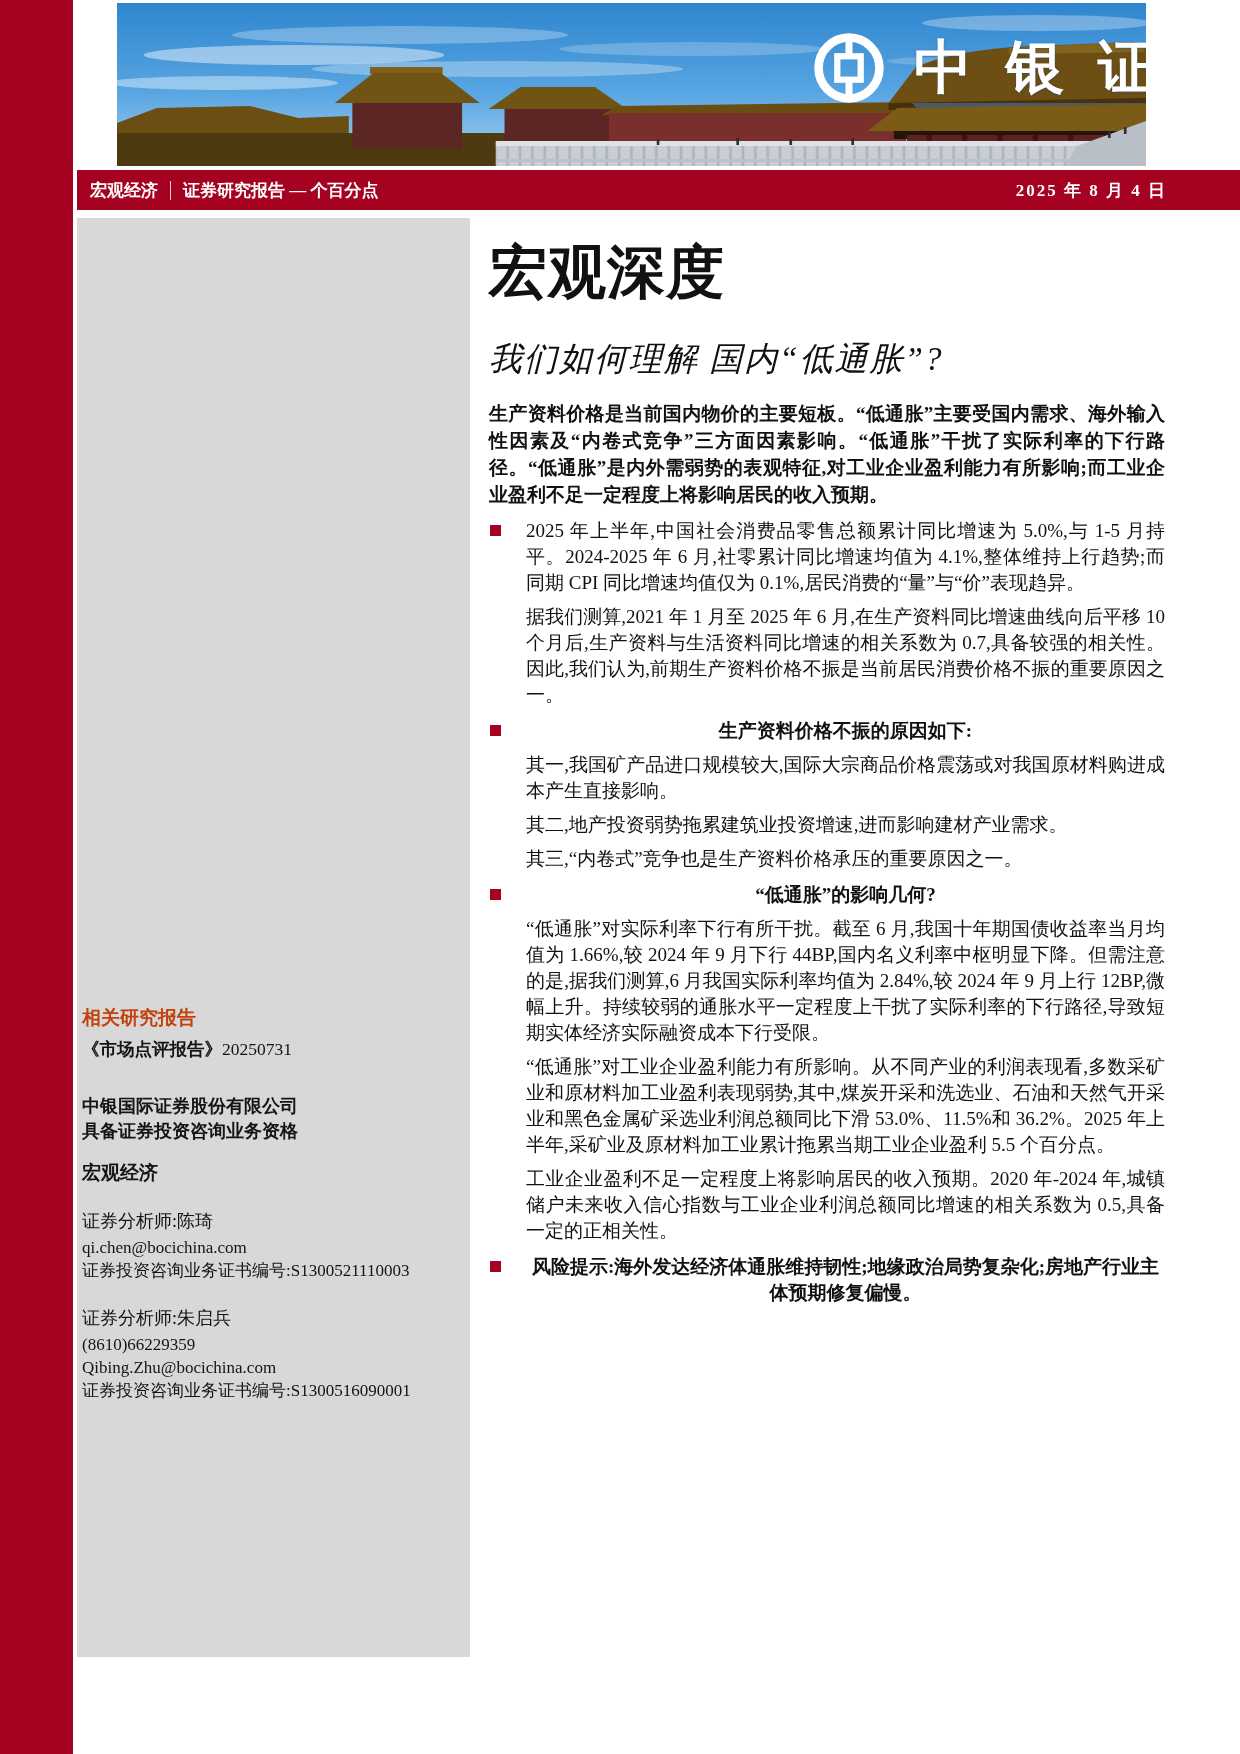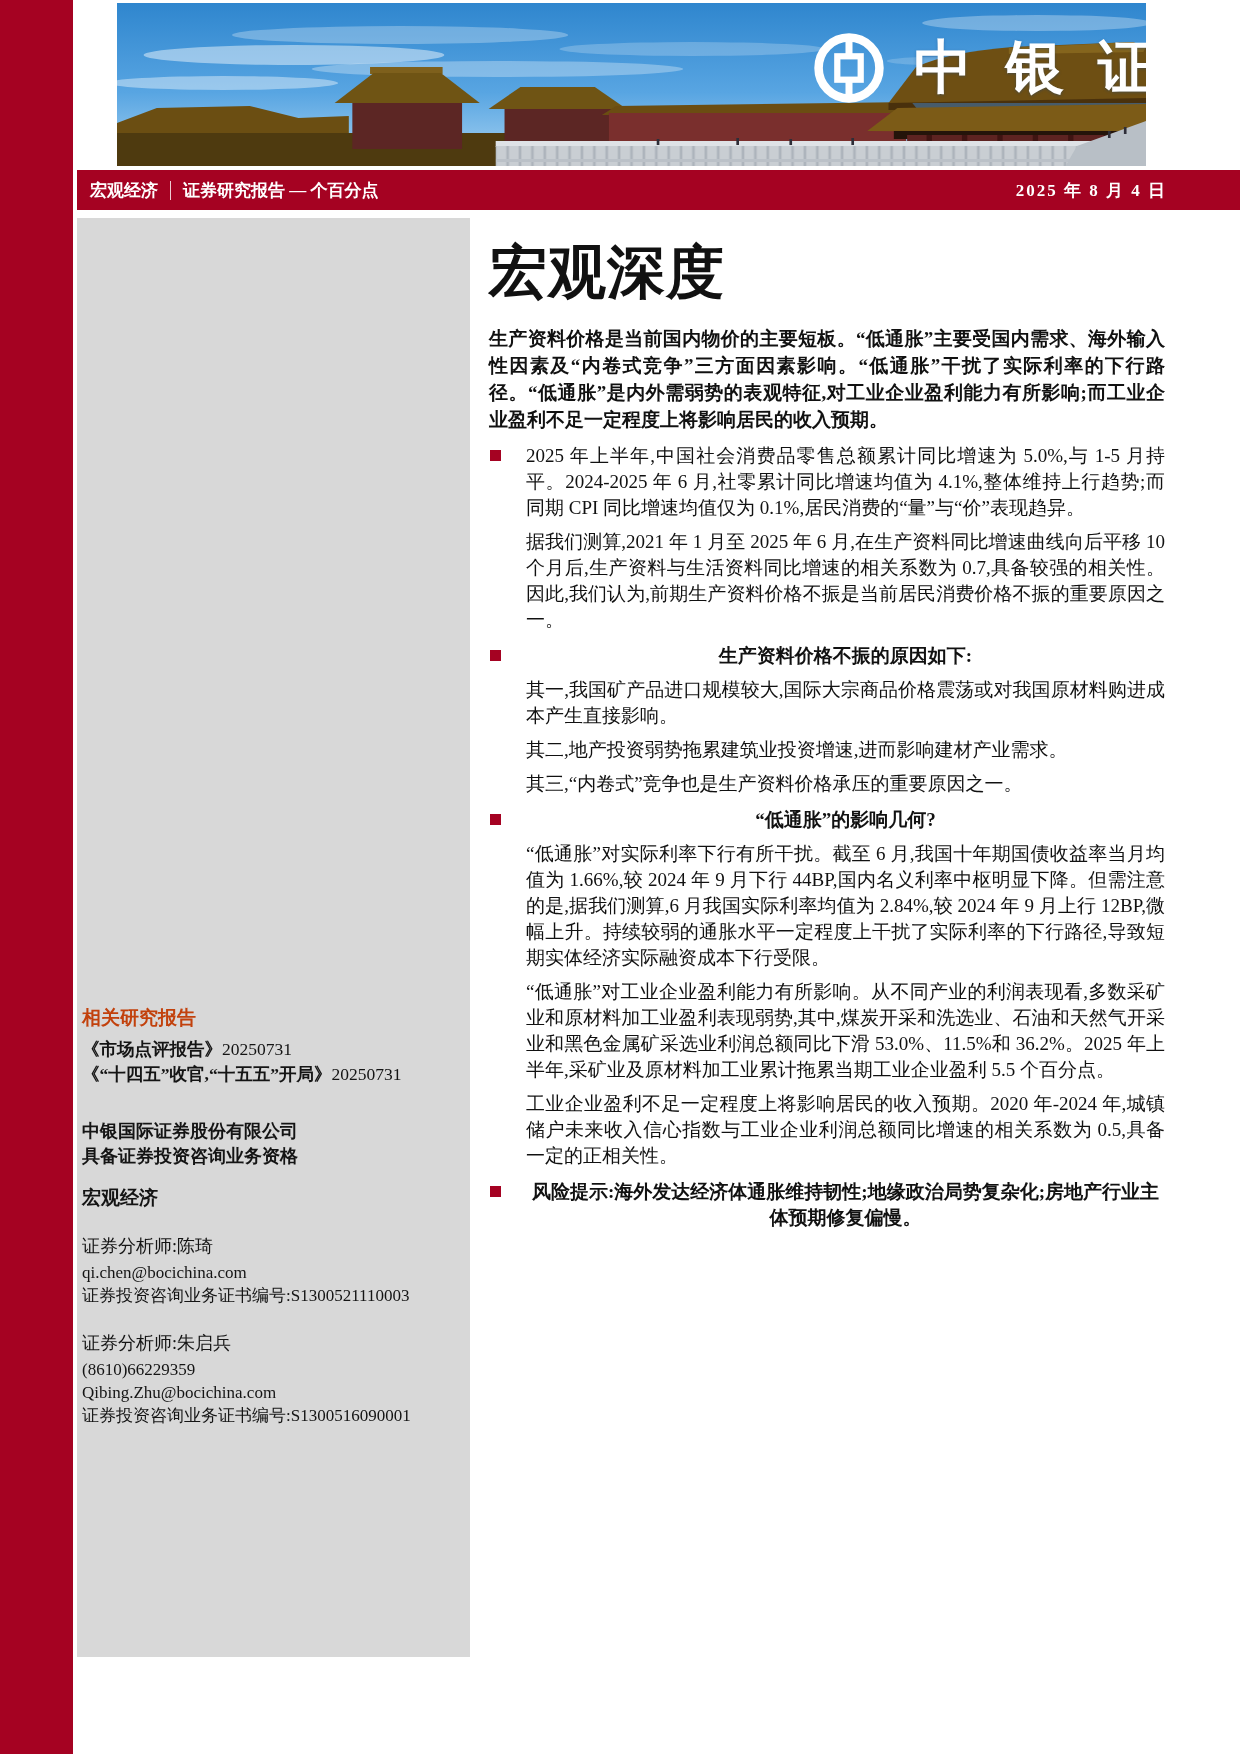--- a/index.html
+++ b/index.html
@@ -232,21 +232,20 @@
       <span>证券研究报告 — 个百分点</span>
     </span>
     <span class="banner-date">2025 年 8 月 4 日</span>
   </div>
 
   <div class="gray-panel">
     <div class="sidebar-content">
       <div class="related-heading">相关研究报告</div>
       <div>
           <div class="report-row"><span class="report-title">《市场点评报告》</span><span class="report-date">20250731</span></div>
-          <div class="report-row"><span class="report-title">《“十四五”收官,“十五五”开局》</span><span class="report-date">20250731</span></div>
         </div>
       <div class="company-block">
           <div class="company-line">中银国际证券股份有限公司</div>
           <div class="company-line">具备证券投资咨询业务资格</div>
         </div>
       <div class="section-label">宏观经济</div>
       <div>
           <div class="analyst-block">
             <div class="analyst-label">证券分析师:陈琦</div>
             <div class="analyst-line">qi.chen@bocichina.com</div>
@@ -257,20 +256,21 @@
             <div class="analyst-line">(8610)66229359</div>
             <div class="analyst-line">Qibing.Zhu@bocichina.com</div>
             <div class="analyst-line">证券投资咨询业务证书编号:S1300516090001</div>
           </div>
         </div>
     </div>
   </div>
 
   <div class="main-col">
     <h1 class="page-title">宏观深度</h1>
+    <div class="page-subtitle">我们如何理解 国内“低通胀”?</div>
     <div class="intro">生产资料价格是当前国内物价的主要短板。“低通胀”主要受国内需求、海外输入性因素及“内卷式竞争”三方面因素影响。“低通胀”干扰了实际利率的下行路径。“低通胀”是内外需弱势的表观特征,对工业企业盈利能力有所影响;而工业企业盈利不足一定程度上将影响居民的收入预期。</div>
     <div class="para-list">
         <div class="para bulleted"><span class="bullet"></span><span class="ptext">2025 年上半年,中国社会消费品零售总额累计同比增速为 5.0%,与 1-5 月持平。2024-2025 年 6 月,社零累计同比增速均值为 4.1%,整体维持上行趋势;而同期 CPI 同比增速均值仅为 0.1%,居民消费的“量”与“价”表现趋异。</span></div>
         <div class="para"><span class="ptext">据我们测算,2021 年 1 月至 2025 年 6 月,在生产资料同比增速曲线向后平移 10 个月后,生产资料与生活资料同比增速的相关系数为 0.7,具备较强的相关性。因此,我们认为,前期生产资料价格不振是当前居民消费价格不振的重要原因之一。</span></div>
         <div class="para bulleted bold"><span class="bullet"></span><span class="ptext">生产资料价格不振的原因如下:</span></div>
         <div class="para"><span class="ptext">其一,我国矿产品进口规模较大,国际大宗商品价格震荡或对我国原材料购进成本产生直接影响。</span></div>
         <div class="para"><span class="ptext">其二,地产投资弱势拖累建筑业投资增速,进而影响建材产业需求。</span></div>
         <div class="para"><span class="ptext">其三,“内卷式”竞争也是生产资料价格承压的重要原因之一。</span></div>
         <div class="para bulleted bold"><span class="bullet"></span><span class="ptext">“低通胀”的影响几何?</span></div>
         <div class="para"><span class="ptext">“低通胀”对实际利率下行有所干扰。截至 6 月,我国十年期国债收益率当月均值为 1.66%,较 2024 年 9 月下行 44BP,国内名义利率中枢明显下降。但需注意的是,据我们测算,6 月我国实际利率均值为 2.84%,较 2024 年 9 月上行 12BP,微幅上升。持续较弱的通胀水平一定程度上干扰了实际利率的下行路径,导致短期实体经济实际融资成本下行受限。</span></div>

